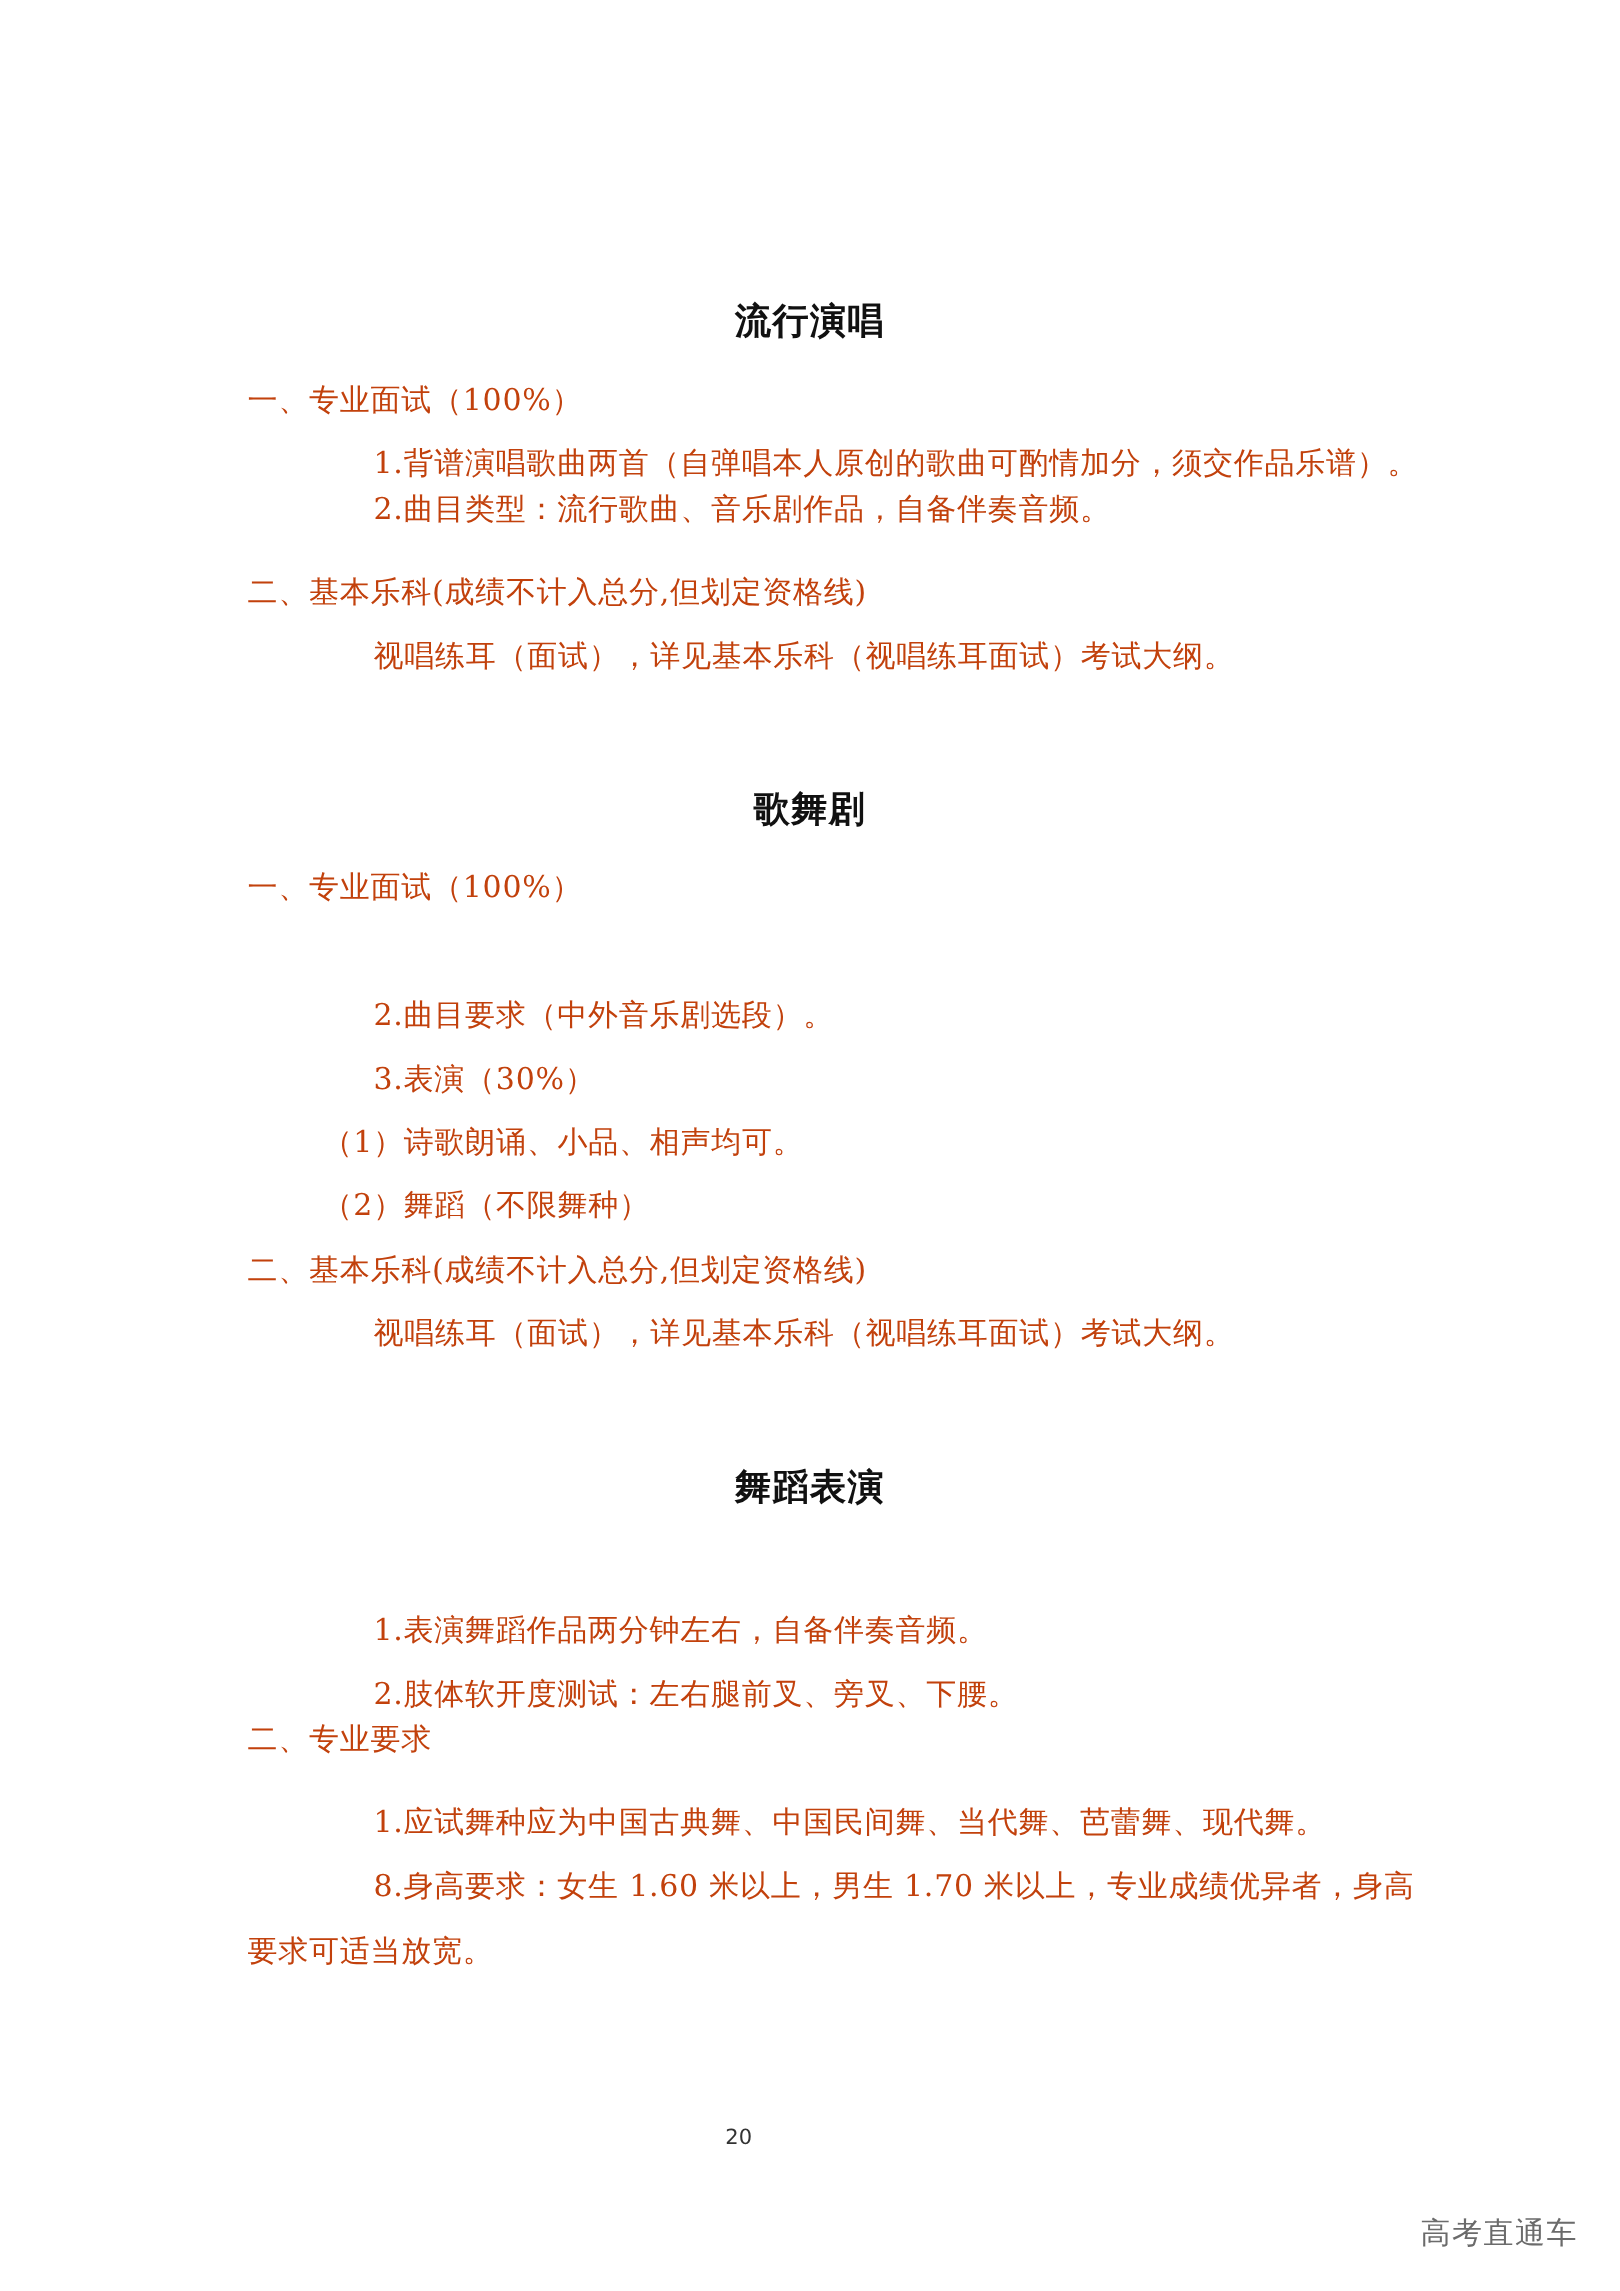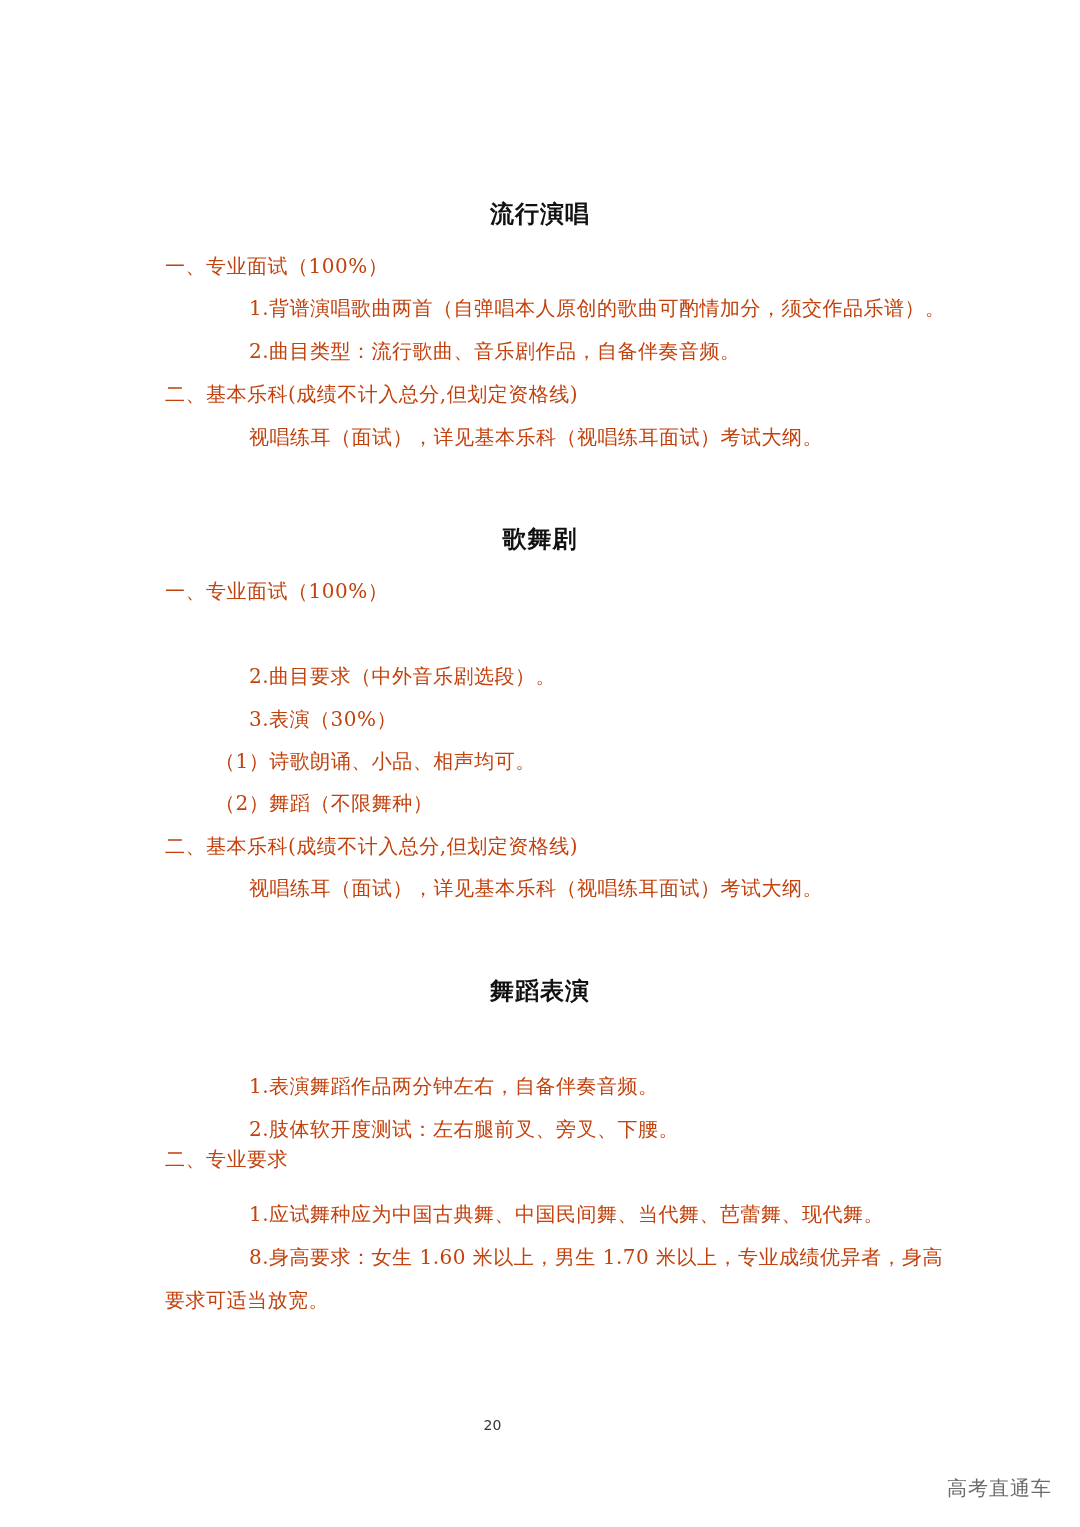--- a/index.html
+++ b/index.html
@@ -63,21 +63,21 @@
     }
   </style>
 </head>
 <body>
 
 <div class="page">
 
   <div class="section-title" style="top:198px;">流行演唱</div>
   <div class="line l1" style="top:252px;">一、专业面试（100%）</div>
   <div class="line l2" style="top:294px;">1.背谱演唱歌曲两首（自弹唱本人原创的歌曲可酌情加分，须交作品乐谱）。</div>
-  <div class="line l2" style="top:337px;">2.曲目类型：流行歌曲、音乐剧作品，自备伴奏音频。</div>
+  <div class="line l2" style="top:325px;">2.曲目类型：流行歌曲、音乐剧作品，自备伴奏音频。</div>
   <div class="line l1" style="top:380px;">二、基本乐科(成绩不计入总分,但划定资格线)</div>
   <div class="line l2" style="top:423px;">视唱练耳（面试），详见基本乐科（视唱练耳面试）考试大纲。</div>
 
   <div class="section-title" style="top:523px;text-align:center;">歌舞剧</div>
   <div class="line l1" style="top:577px;">一、专业面试（100%）</div>
   <div class="line l2" style="top:662px;">2.曲目要求（中外音乐剧选段）。</div>
   <div class="line l2" style="top:705px;">3.表演（30%）</div>
   <div class="line l3" style="top:747px;">（1）诗歌朗诵、小品、相声均可。</div>
   <div class="line l3" style="top:789px;">（2）舞蹈（不限舞种）</div>
   <div class="line l1" style="top:832px;">二、基本乐科(成绩不计入总分,但划定资格线)</div>

